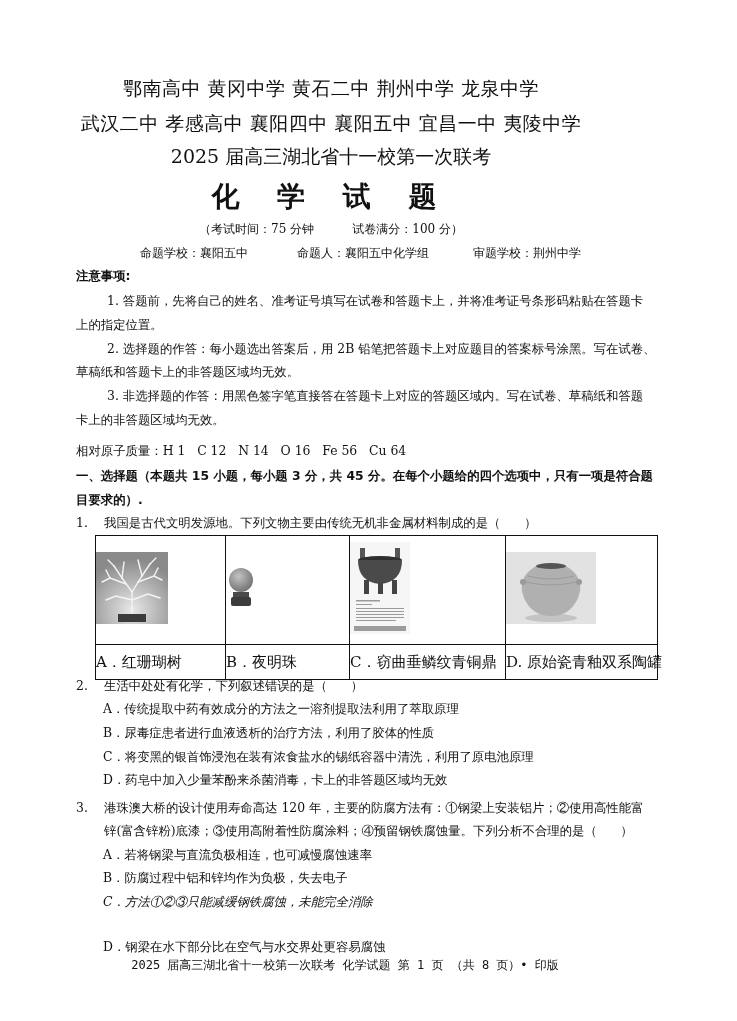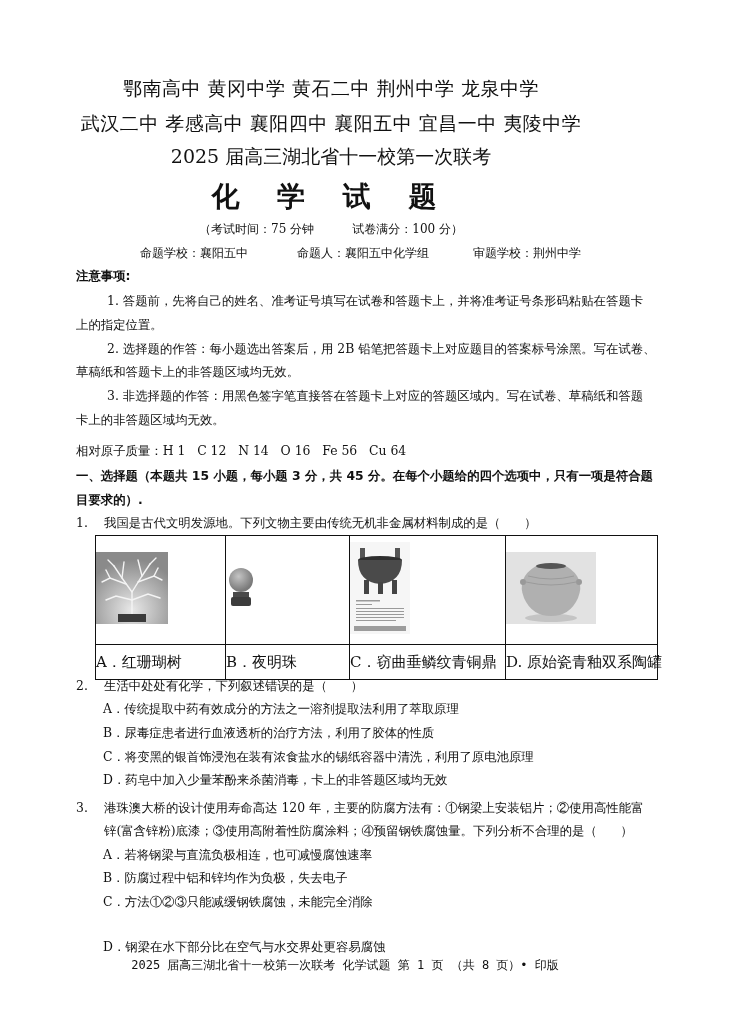--- a/index.html
+++ b/index.html
@@ -161,16 +161,16 @@
 <div class="abs body-text opt" style="top:701px;">A．传统提取中药有效成分的方法之一溶剂提取法利用了萃取原理</div>
 <div class="abs body-text opt" style="top:725px;">B．尿毒症患者进行血液透析的治疗方法，利用了胶体的性质</div>
 <div class="abs body-text opt" style="top:749px;">C．将变黑的银首饰浸泡在装有浓食盐水的锡纸容器中清洗，利用了原电池原理</div>
 <div class="abs body-text opt" style="top:772px;">D．药皂中加入少量苯酚来杀菌消毒，卡上的非答题区域均无效</div>
 
 <div class="abs body-text qnum" style="top:800px;">3.</div>
 <div class="abs body-text qtext" style="top:800px;">港珠澳大桥的设计使用寿命高达 120 年，主要的防腐方法有：①钢梁上安装铝片；②使用高性能富</div>
 <div class="abs body-text qtext" style="top:823px; white-space:pre;">锌(富含锌粉)底漆；③使用高附着性防腐涂料；④预留钢铁腐蚀量。下列分析不合理的是（      ）</div>
 <div class="abs body-text opt" style="top:847px;">A．若将钢梁与直流负极相连，也可减慢腐蚀速率</div>
 <div class="abs body-text opt" style="top:870px;">B．防腐过程中铝和锌均作为负极，失去电子</div>
-<div class="abs body-text opt" style="top:894px;">C．方法①②③只能减缓钢铁腐蚀，未能完全消除</div>
+<div class="abs body-text opt" style="top:894px;font-style:italic;">C．方法①②③只能减缓钢铁腐蚀，未能完全消除</div>
 <div class="abs body-text opt" style="top:939px;">D．钢梁在水下部分比在空气与水交界处更容易腐蚀</div>
 
 <div class="abs center footer" style="top:957px; white-space:pre;margin-left:14px;">2025 届高三湖北省十一校第一次联考 化学试题 第 1 页 （共 8 页）• 印版</div>
 
 </body></html>

